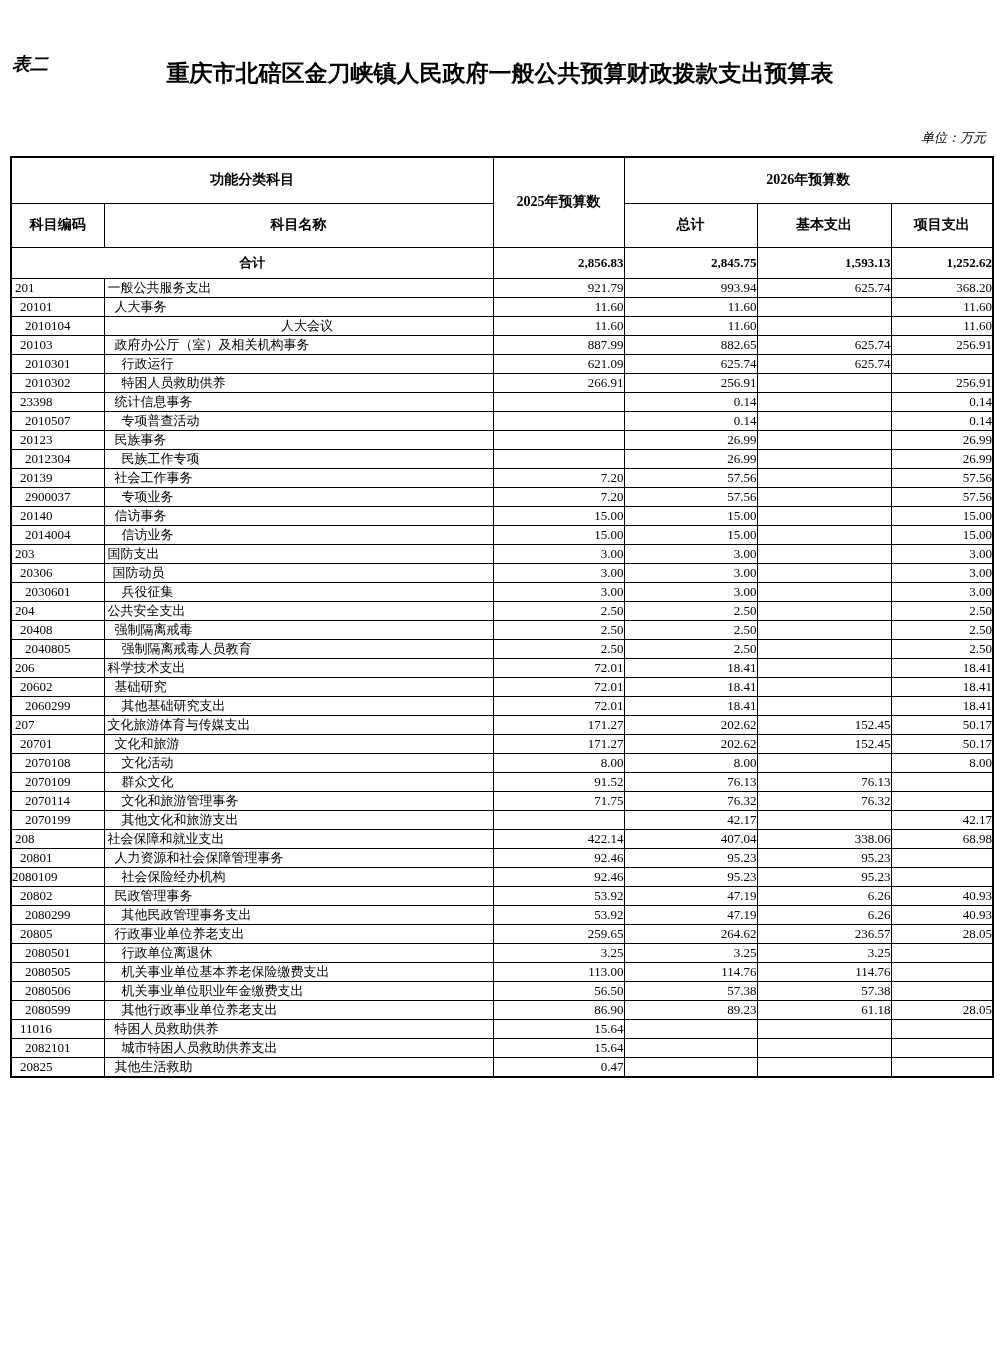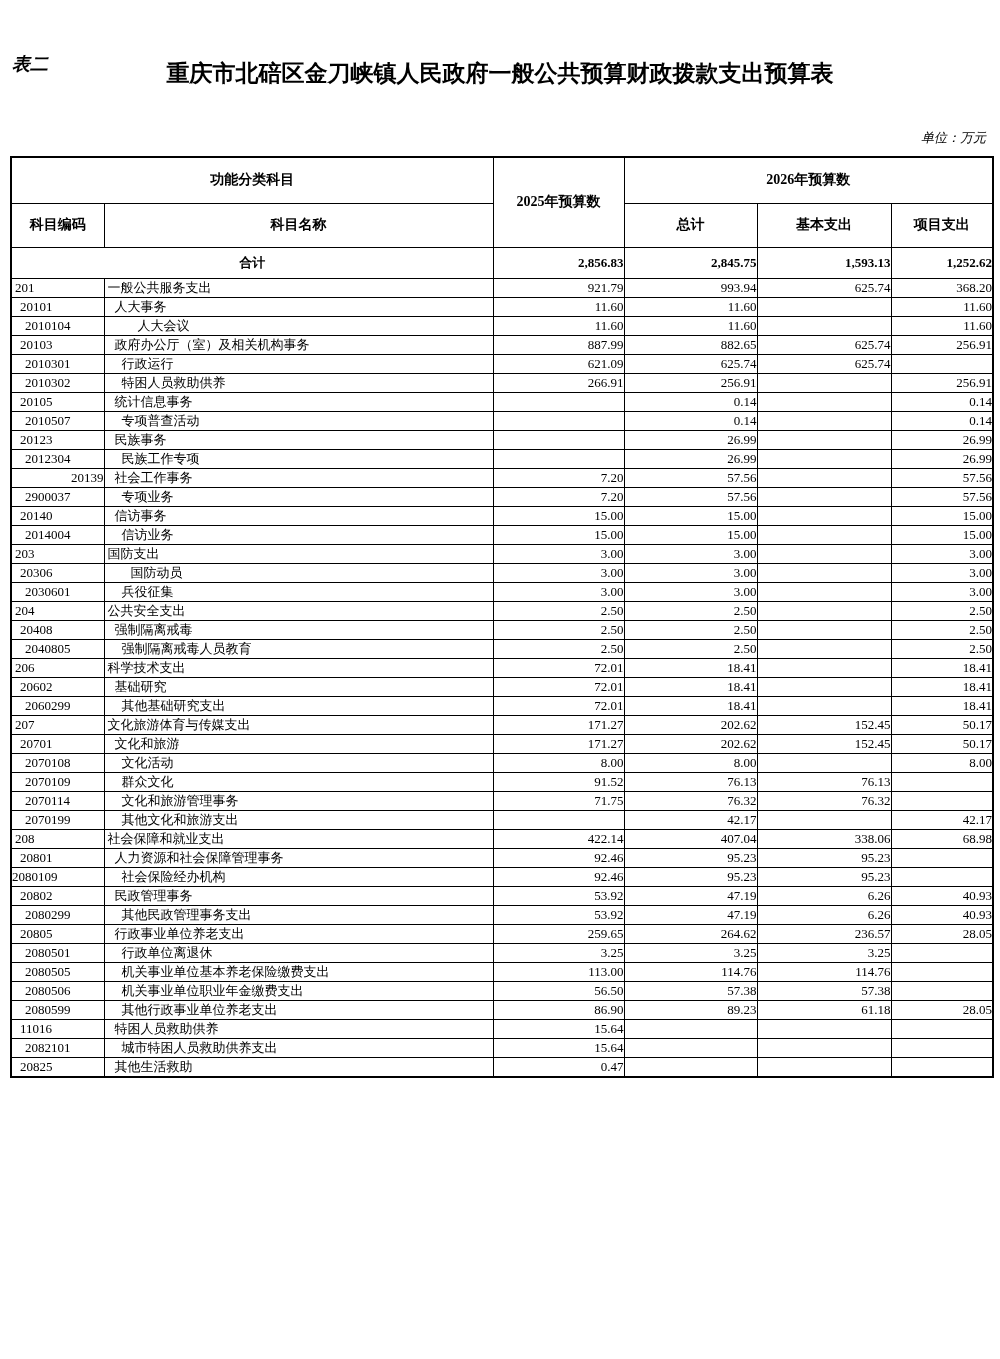--- a/index.html
+++ b/index.html
@@ -96,21 +96,21 @@
       <tr>
         <td class="code" style="padding-left: 8px;">20101</td>
         <td class="name" style="padding-left: 10px;">人大事务</td>
         <td class="num">11.60</td>
         <td class="num">11.60</td>
         <td class="num"></td>
         <td class="num">11.60</td>
       </tr>
       <tr>
         <td class="code" style="padding-left: 13px;">2010104</td>
-        <td class="name" style="padding-left: 33px;">人大会议</td>
+        <td class="name" style="padding-left: 17px; text-align: center;">人大会议</td>
         <td class="num">11.60</td>
         <td class="num">11.60</td>
         <td class="num"></td>
         <td class="num">11.60</td>
       </tr>
       <tr>
         <td class="code" style="padding-left: 8px;">20103</td>
         <td class="name" style="padding-left: 10px;">政府办公厅（室）及相关机构事务</td>
         <td class="num">887.99</td>
         <td class="num">882.65</td>
@@ -127,21 +127,21 @@
       </tr>
       <tr>
         <td class="code" style="padding-left: 13px;">2010302</td>
         <td class="name" style="padding-left: 17px;">特困人员救助供养</td>
         <td class="num">266.91</td>
         <td class="num">256.91</td>
         <td class="num"></td>
         <td class="num">256.91</td>
       </tr>
       <tr>
-        <td class="code" style="padding-left: 8px;">20105</td>
+        <td class="code" style="padding-left: 8px;">23398</td>
         <td class="name" style="padding-left: 10px;">统计信息事务</td>
         <td class="num"></td>
         <td class="num">0.14</td>
         <td class="num"></td>
         <td class="num">0.14</td>
       </tr>
       <tr>
         <td class="code" style="padding-left: 13px;">2010507</td>
         <td class="name" style="padding-left: 17px;">专项普查活动</td>
         <td class="num"></td>
@@ -159,21 +159,21 @@
       </tr>
       <tr>
         <td class="code" style="padding-left: 13px;">2012304</td>
         <td class="name" style="padding-left: 17px;">民族工作专项</td>
         <td class="num"></td>
         <td class="num">26.99</td>
         <td class="num"></td>
         <td class="num">26.99</td>
       </tr>
       <tr>
-        <td class="code" style="padding-left: 8px; text-align: right;">20139</td>
+        <td class="code" style="padding-left: 8px;">20139</td>
         <td class="name" style="padding-left: 10px;">社会工作事务</td>
         <td class="num">7.20</td>
         <td class="num">57.56</td>
         <td class="num"></td>
         <td class="num">57.56</td>
       </tr>
       <tr>
         <td class="code" style="padding-left: 13px;">2900037</td>
         <td class="name" style="padding-left: 17px;">专项业务</td>
         <td class="num">7.20</td>
@@ -200,21 +200,21 @@
       <tr>
         <td class="code" style="padding-left: 3px;">203</td>
         <td class="name" style="padding-left: 3px;">国防支出</td>
         <td class="num">3.00</td>
         <td class="num">3.00</td>
         <td class="num"></td>
         <td class="num">3.00</td>
       </tr>
       <tr>
         <td class="code" style="padding-left: 8px;">20306</td>
-        <td class="name" style="padding-left: 26px;">国防动员</td>
+        <td class="name" style="padding-left: 8px;">国防动员</td>
         <td class="num">3.00</td>
         <td class="num">3.00</td>
         <td class="num"></td>
         <td class="num">3.00</td>
       </tr>
       <tr>
         <td class="code" style="padding-left: 13px;">2030601</td>
         <td class="name" style="padding-left: 17px;">兵役征集</td>
         <td class="num">3.00</td>
         <td class="num">3.00</td>

